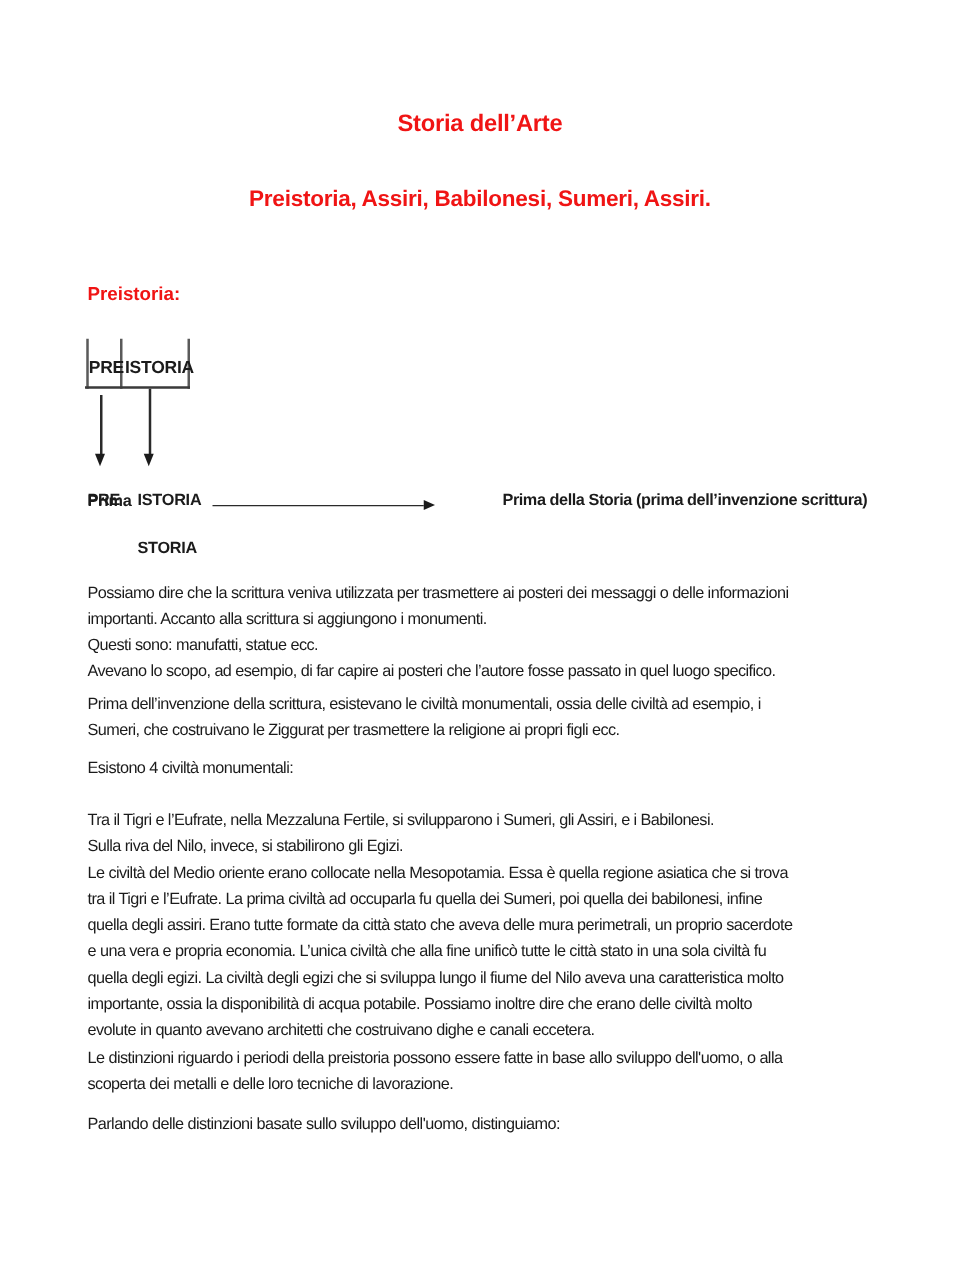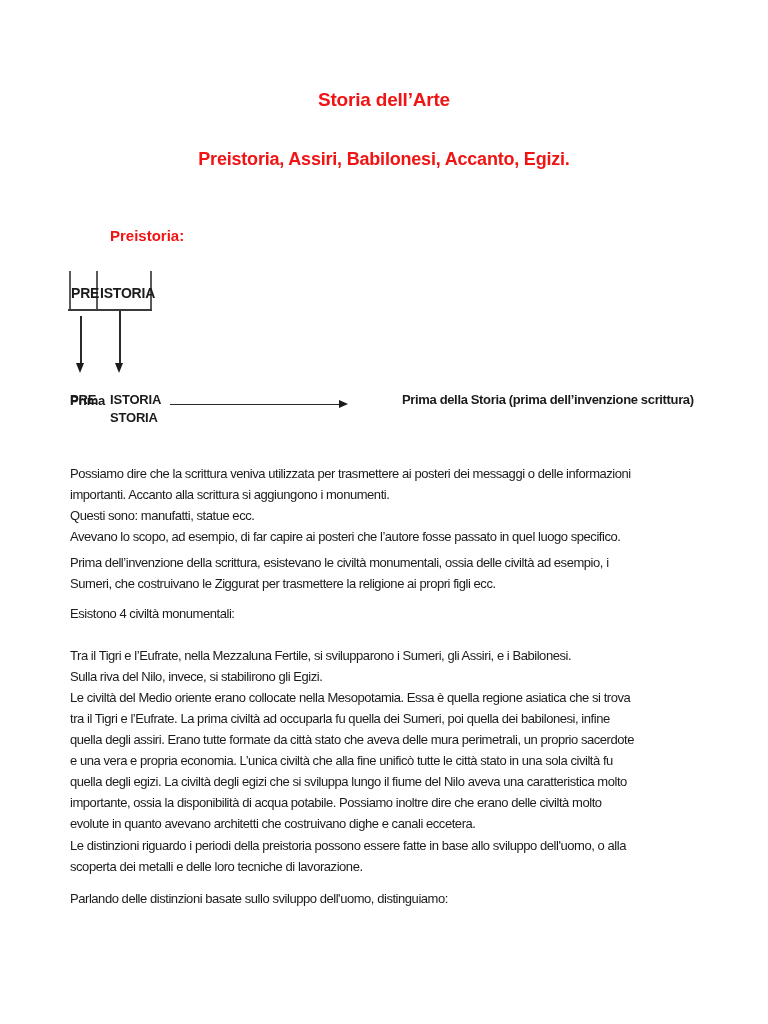--- a/index.html
+++ b/index.html
@@ -19,21 +19,21 @@
     letter-spacing:-0.2px;
   }
   .subtitle{
     left:0;top:149px;width:768px;
     text-align:center;
     font-size:18px;font-weight:bold;color:#f01414;
     letter-spacing:-0.2px;
   }
   .section-heading{
     left:70px;top:227px;
-    font-size:15px;font-weight:bold;color:#f01414;margin-left:40px;
+    font-size:15px;font-weight:bold;color:#f01414;
   }
   
   .tick{position:absolute;width:1.5px;background:#5a5a5a;}
   .hline{position:absolute;height:1.5px;background:#3a3a3a;}
   .boxlabel{position:absolute;font-size:14px;font-weight:bold;color:#1b1b1b;letter-spacing:-0.2px;}
   .arrow-down-line{position:absolute;width:1.5px;background:#2a2a2a;}
   .arrow-down-head{
     position:absolute;width:0;height:0;
     border-left:4.5px solid transparent;
     border-right:4.5px solid transparent;
@@ -58,21 +58,21 @@
     white-space:pre-line;
     color:#1b1b1b;
   }
 </style>
 </head>
 <body>
 
 <div class="page">
 
   <div class="abs title">Storia dell’Arte</div>
-  <div class="abs subtitle">Preistoria, Assiri, Babilonesi, Accanto, Egizi.</div>
+  <div class="abs subtitle">Preistoria, Assiri, Babilonesi, Sumeri, Assiri.</div>
   <div class="abs section-heading">Preistoria:</div>
 
   <div>
     <div class="tick" style="left:69px;top:271px;height:40px;"></div>
     <div class="tick" style="left:96px;top:271px;height:40px;"></div>
     <div class="tick" style="left:150px;top:271px;height:40px;"></div>
     <div class="boxlabel" style="left:71px;top:285px;">PRE</div>
     <div class="boxlabel" style="left:100px;top:285px;">ISTORIA</div>
     <div class="hline" style="left:68px;top:309px;width:84px;"></div>
 
@@ -86,21 +86,21 @@
   <div>
     <div class="tl-label" style="left:70px;top:392px;">PRE</div>
     <div class="tl-label" style="left:110px;top:392px;">ISTORIA</div>
 
     <div class="arrow-right-line" style="left:170px;top:404px;width:169px;"></div>
     <div class="arrow-right-head" style="left:339px;top:400px;"></div>
 
     <div class="tl-right" style="left:366px;top:392px;margin-left:36px;">Prima della Storia (prima dell’invenzione scrittura)</div>
 
     <div class="tl-label" style="left:70px;top:393px;">Prima</div>
-    <div class="tl-label" style="left:110px;top:410px;">STORIA</div>
+    <div class="tl-label" style="left:110px;top:430px;">STORIA</div>
   </div>
 
   <div class="para" style="top:463px;">Possiamo dire che la scrittura veniva utilizzata per trasmettere ai posteri dei messaggi o delle informazioni
 importanti. Accanto alla scrittura si aggiungono i monumenti.
 Questi sono: manufatti, statue ecc.
 Avevano lo scopo, ad esempio, di far capire ai posteri che l’autore fosse passato in quel luogo specifico.</div>
   <div class="para" style="top:552px;">Prima dell’invenzione della scrittura, esistevano le civiltà monumentali, ossia delle civiltà ad esempio, i
 Sumeri, che costruivano le Ziggurat per trasmettere la religione ai propri figli ecc.</div>
   <div class="para" style="top:603px;">Esistono 4 civiltà monumentali:</div>
   <div class="para" style="top:645px;">Tra il Tigri e l’Eufrate, nella Mezzaluna Fertile,  si svilupparono i Sumeri, gli Assiri, e i Babilonesi.

